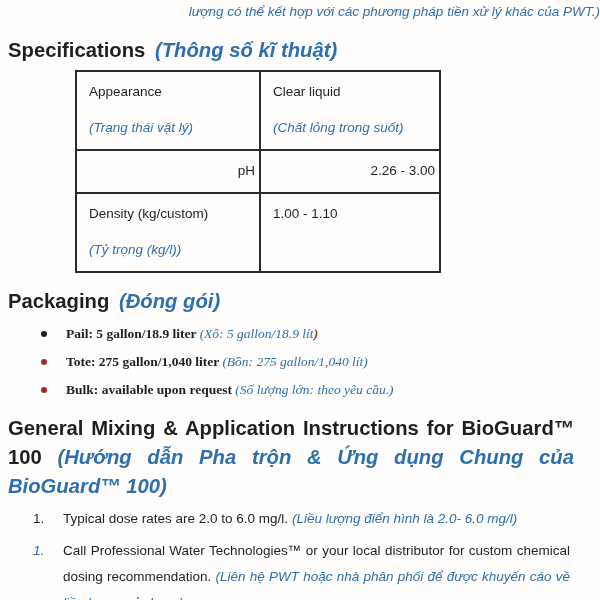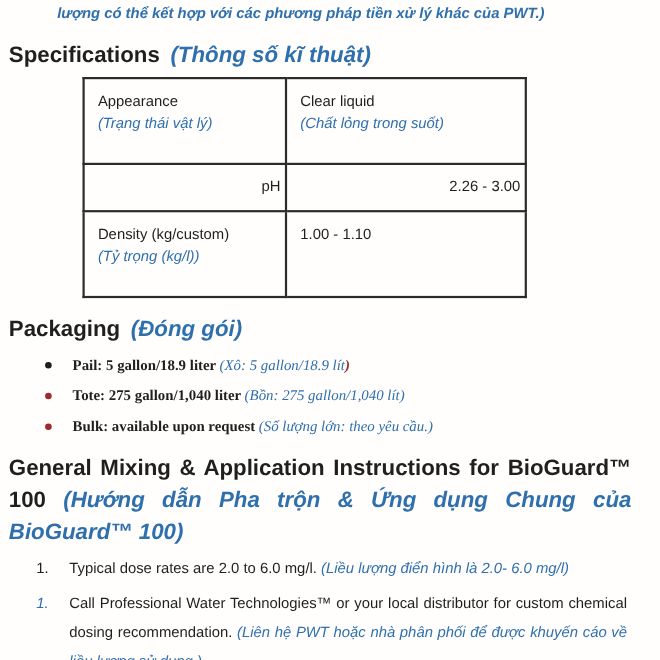--- a/index.html
+++ b/index.html
@@ -12,41 +12,42 @@
     color:var(--ink);
     padding-top:2px;
   }
   .vi { color:var(--accent); font-style:italic; }
   .vi-bold { color:var(--accent); font-style:italic; font-weight:700; }
   .red { color:var(--red); font-style:italic; }
 
   .continuation {
     margin-left:52px;
     line-height:20px;
-    font-weight:700;
+    font-weight:400;
+    text-align:right;
   }
 
   .heading { margin:18px 0 0 8px; line-height:20px; font-weight:700; }
   .heading .hvi { margin-left:4px; }
 
   table.spec {
     margin:10px 0 0 75px;
     border-collapse:collapse;
-    width:404px;
+    width:366px;
     table-layout:fixed;
   }
   table.spec td {
     border:2px solid var(--border);
     vertical-align:top;
     padding:10px 4px 11px 12px;
     line-height:20px;
     font-weight:500;
   }
   td.c1 { width:184px; }
-  .cell-vi { display:block; }
+  .cell-vi { display:block; margin-top:16px; }
   tr.tall td { height:78px; }
   tr.short td { height:43px;text-align:right; }
 
   ul.pack {
     margin:13px 0 0 40px;
     list-style:none;
     font-family:Liberation Serif, serif;
   }
   ul.pack li {
     position:relative;

